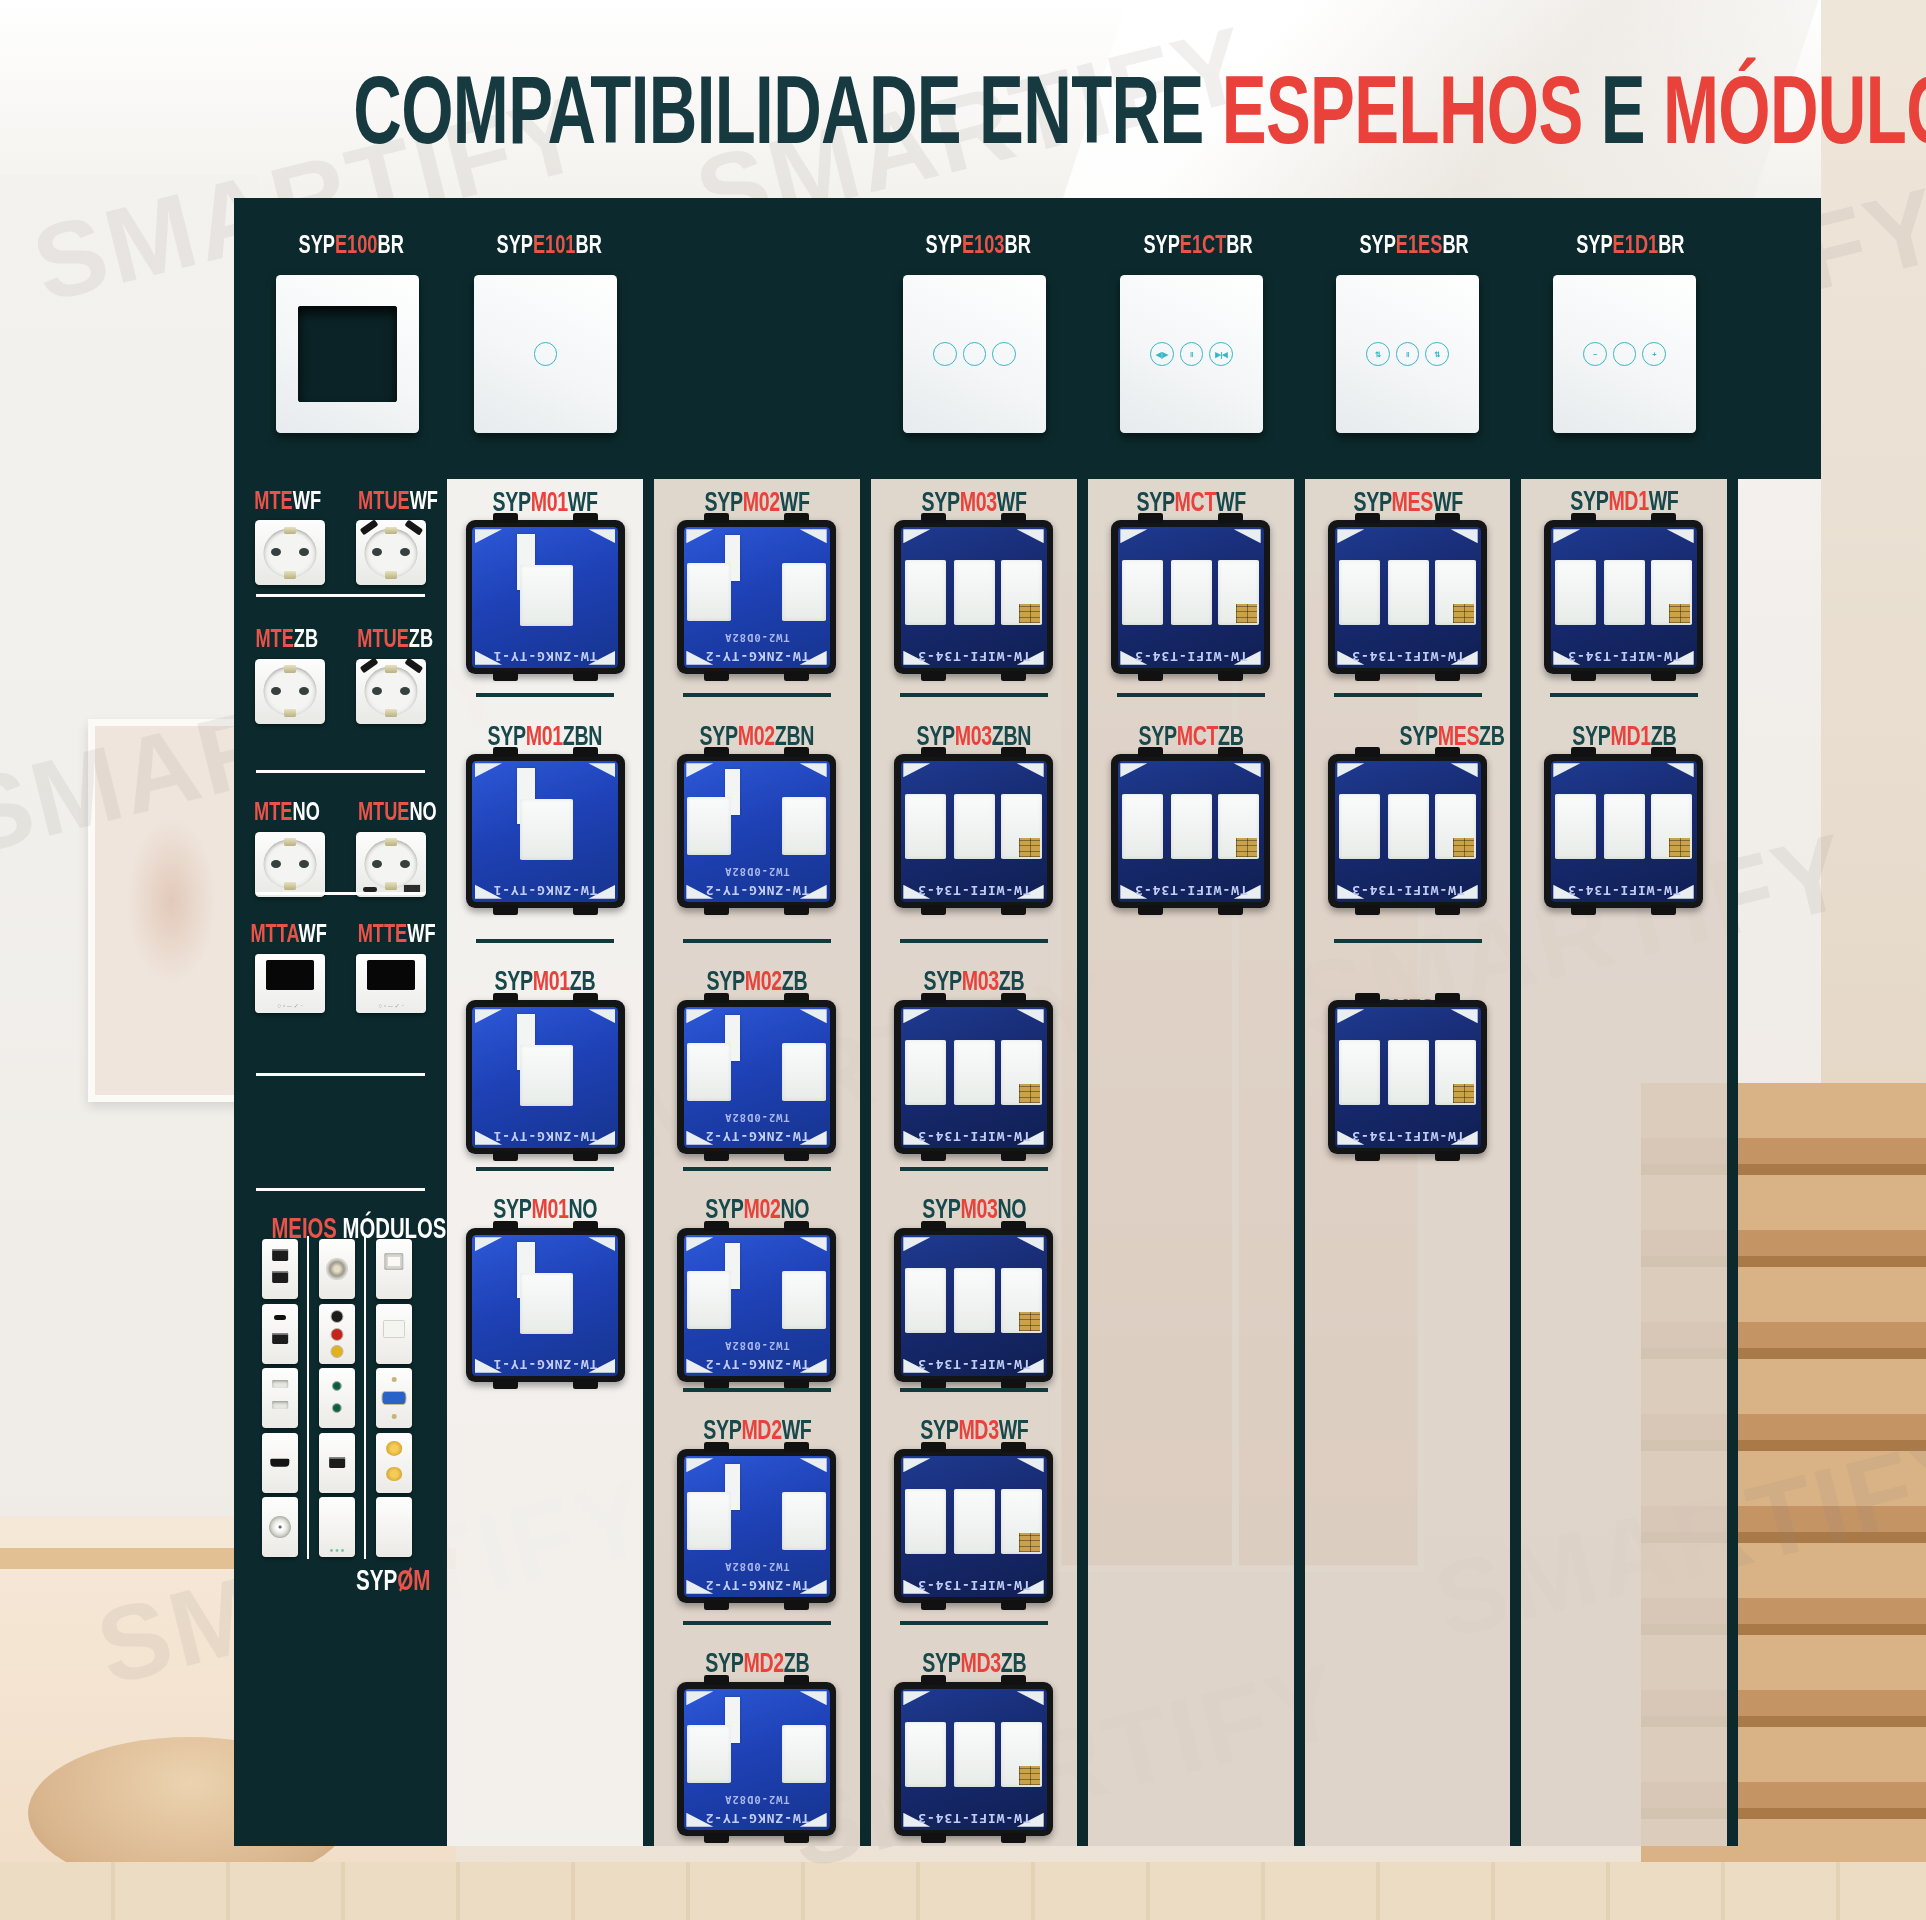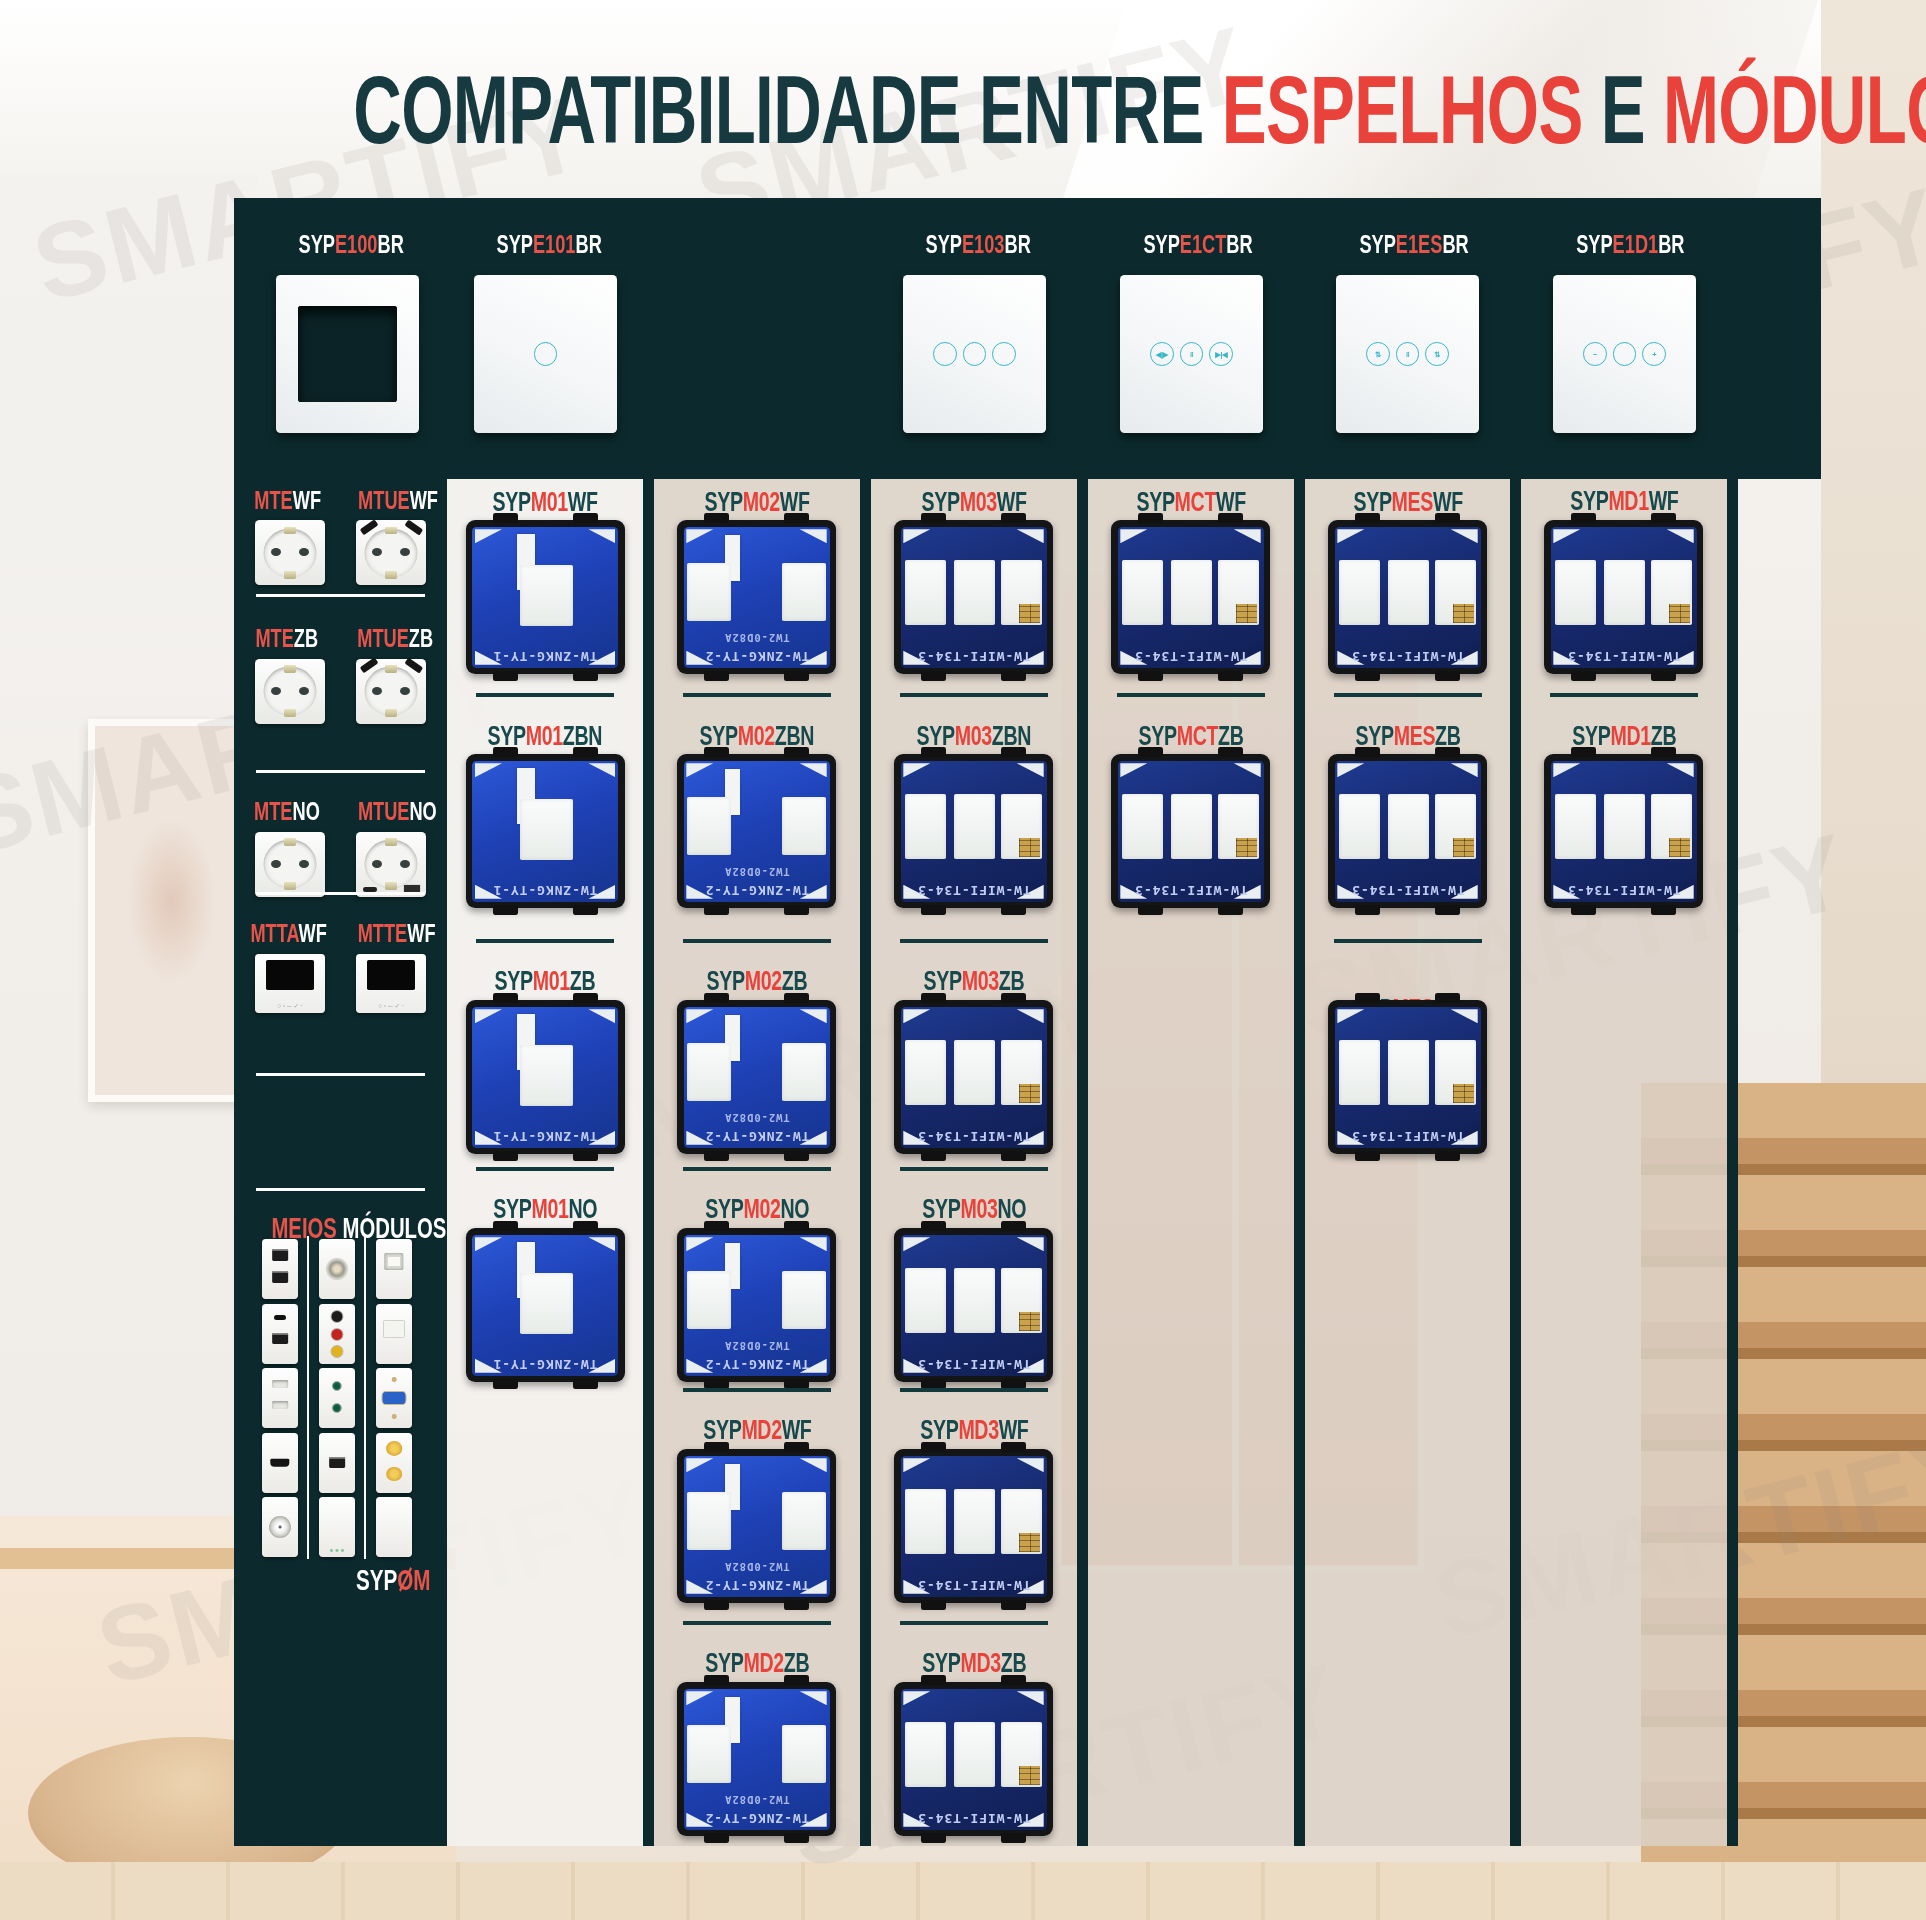--- a/index.html
+++ b/index.html
@@ -714,21 +714,21 @@
           <span class="corner cbl"></span>
           <span class="corner cbr"></span>
           <div class="key k1"></div>
           <div class="key k2"></div>
           <div class="key k3"></div>
           <div class="gold"></div>
           <span class="pcbtext">TW-WIFI-T34-3</span>
         </div>
       </div>
       <div class="rowline" style="top: 214px;"></div>
-      <div class="clabel" style="top: 241px;"><span class="cond"><span class="cp">SYP</span><span class="cr">MES</span><span class="cp">ZB</span></span></div>
+      <div class="clabel" style="top: 241px; padding-left: 44px;"><span class="cond"><span class="cp">SYP</span><span class="cr">MES</span><span class="cp">ZB</span></span></div>
       <div class="module g3" style="top: 275px; left: 23px;">
         <span class="tab t1"></span>
         <span class="tab t2"></span>
         <span class="tab t3"></span>
         <span class="tab t4"></span>
         <div class="pcb">
           <span class="corner ctl"></span>
           <span class="corner ctr"></span>
           <span class="corner cbl"></span>
           <span class="corner cbr"></span>

